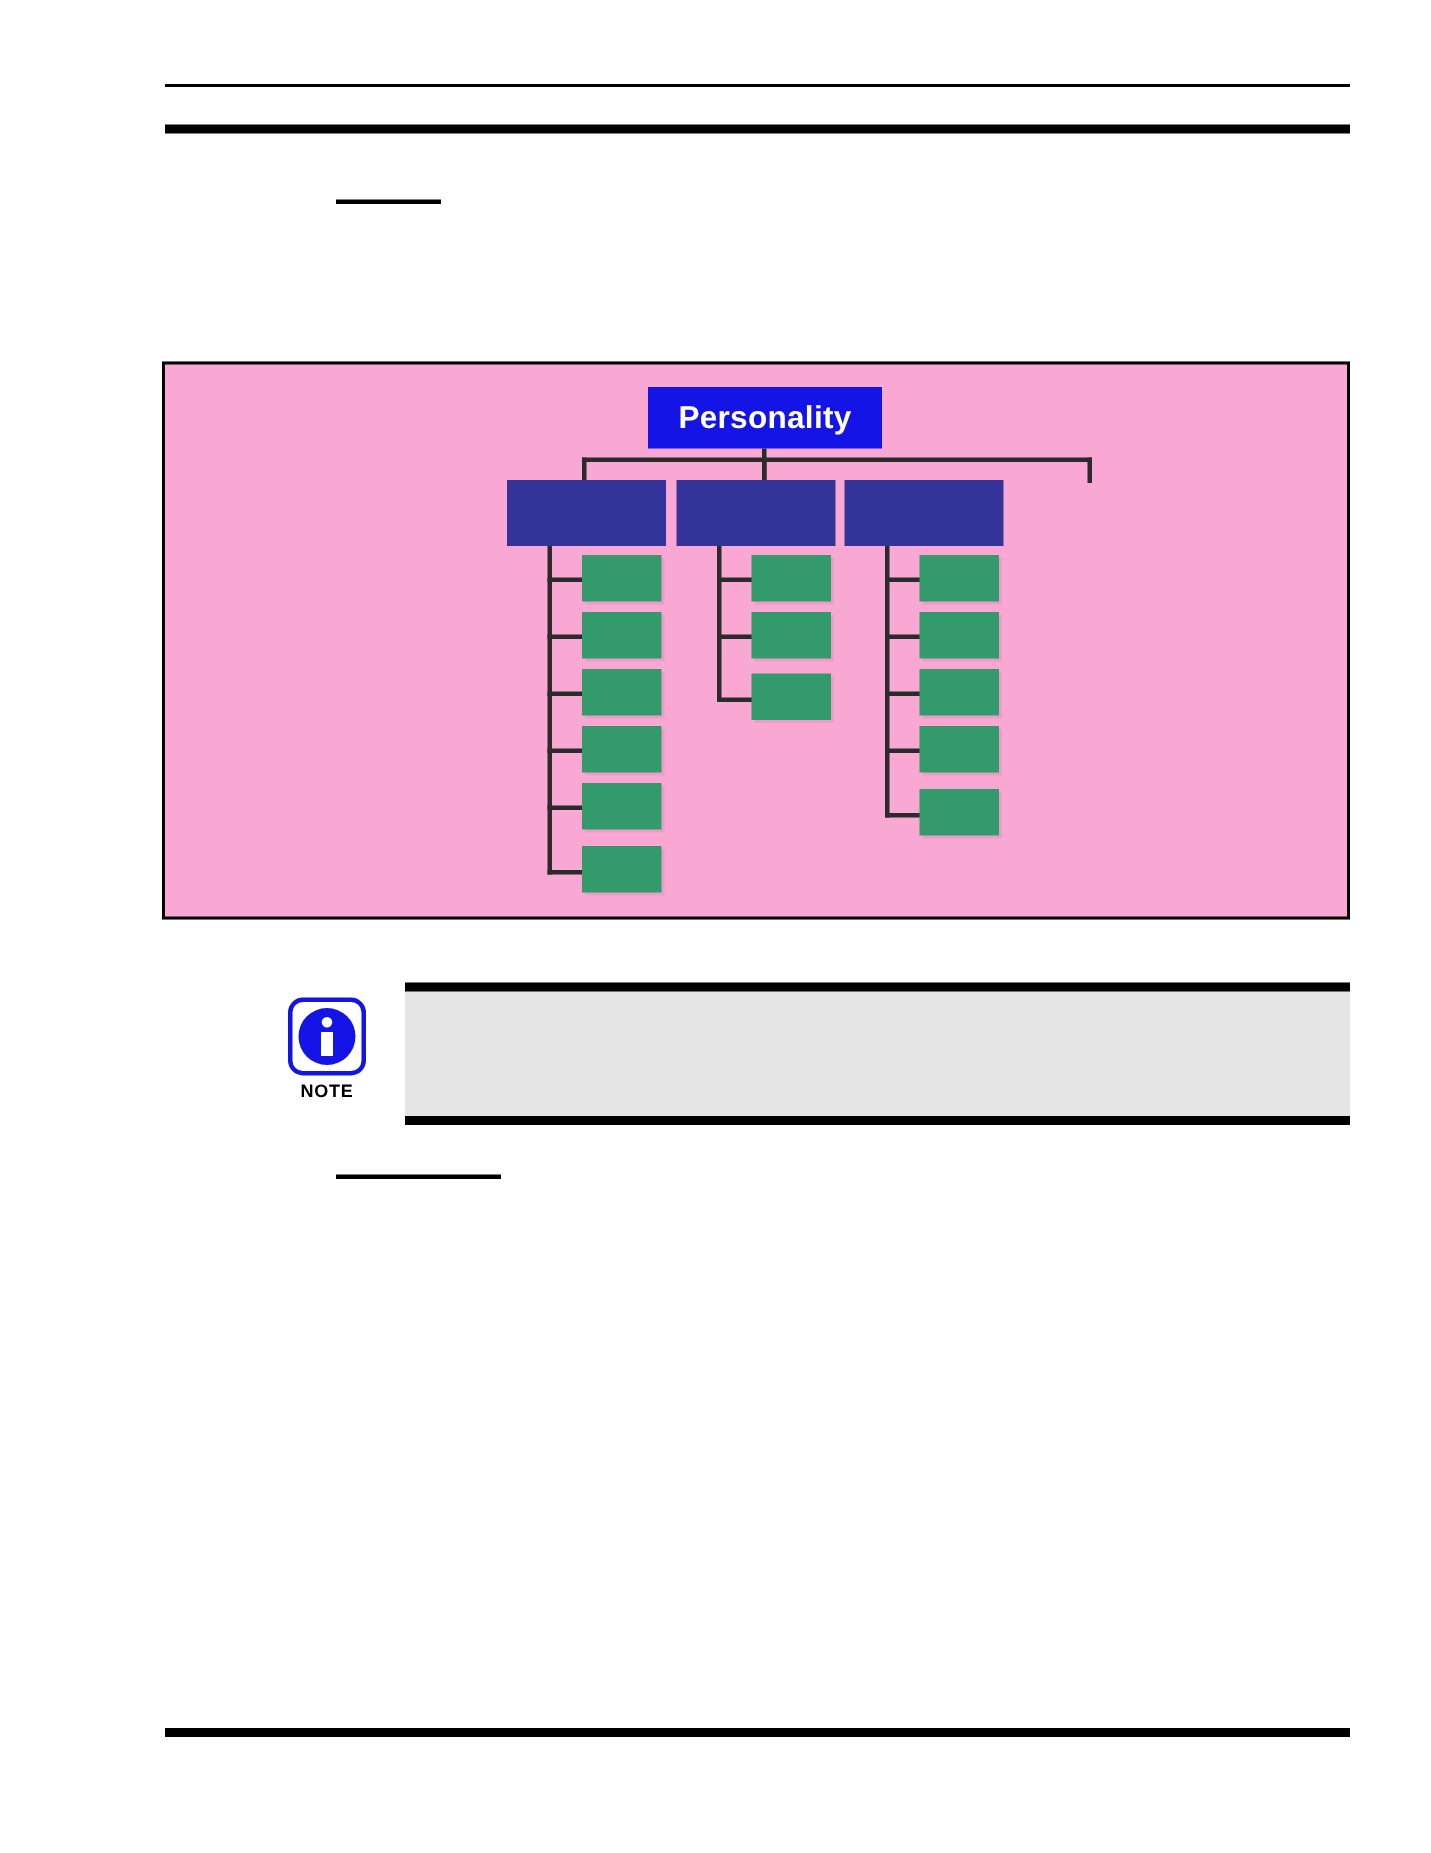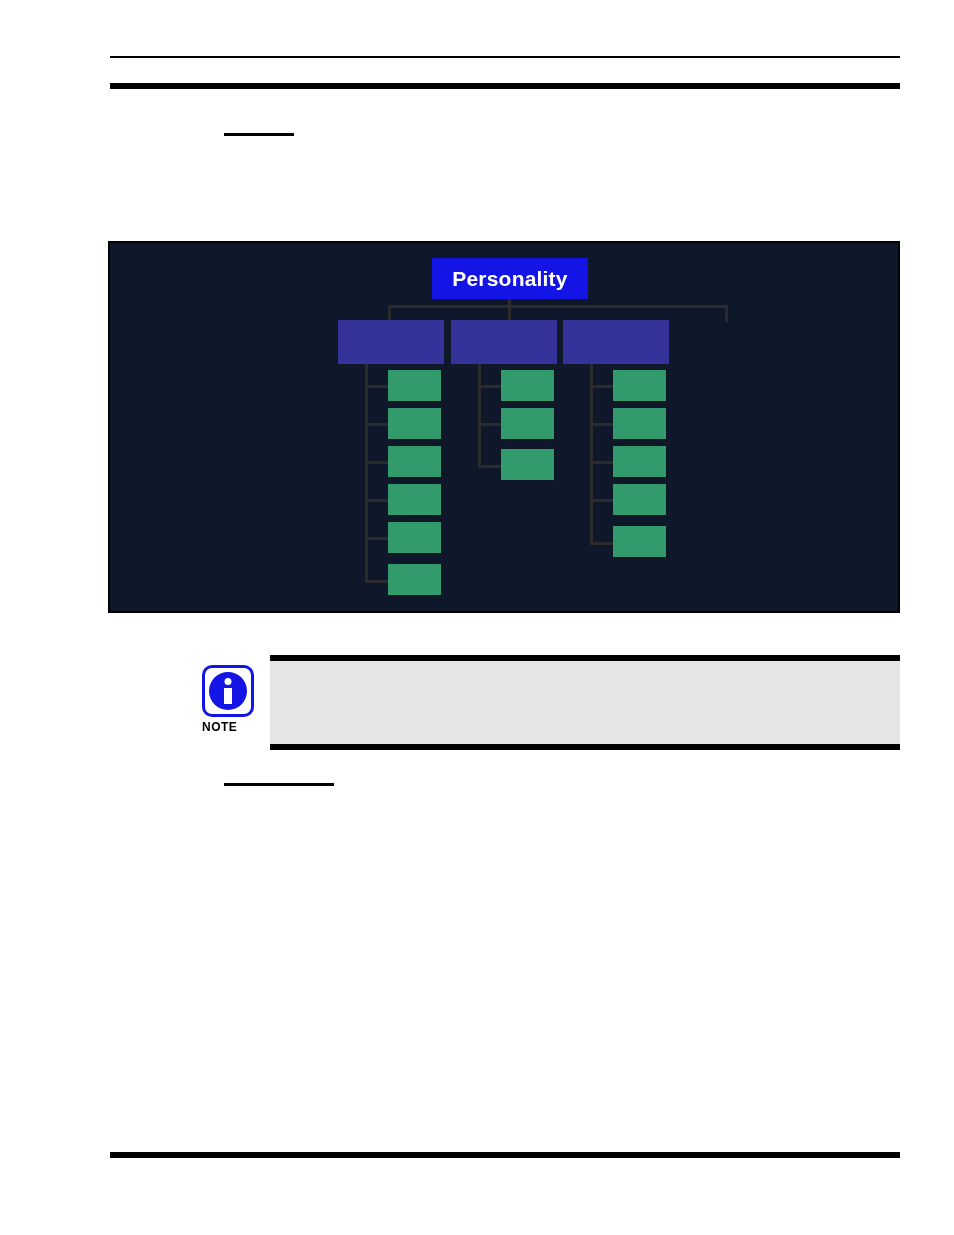--- a/index.html
+++ b/index.html
@@ -94,21 +94,21 @@
   }
 
   
   #figure-frame {
     position: absolute;
     left: 108px;
     top: 241px;
     width: 792px;
     height: 372px;
     border: 2px solid #000000;
-    background: #0f172a;
+    background: #f9a8d4;
     box-sizing: border-box;
   }
   #figure-inner {
     position: absolute;
     inset: 0;
   }
 
   
   .node {
     position: absolute;
@@ -158,26 +158,27 @@
   
   #note-block {
     position: absolute;
     left: 186px;
     top: 655px;
     width: 714px;
     height: 100px;
   }
   #note-icon {
     position: absolute;
-    left: 16px;
+    left: 0px;
     top: 10px;
     width: 64px;
     height: 78px;
     display: flex;
     flex-direction: column;
+    align-items: center;
   }
   #note-icon-badge {
     width: 52px;
     height: 52px;
     border: 3px solid #1414e6;
     border-radius: 10px;
     background: #ffffff;
     display: flex;
     align-items: center;
     justify-content: center;

